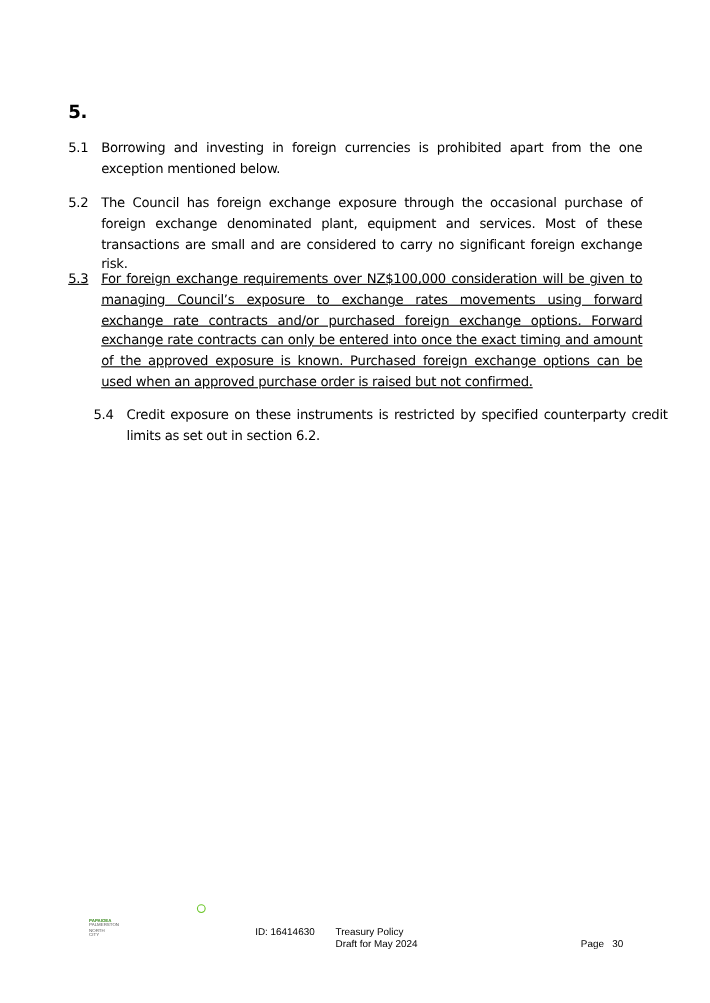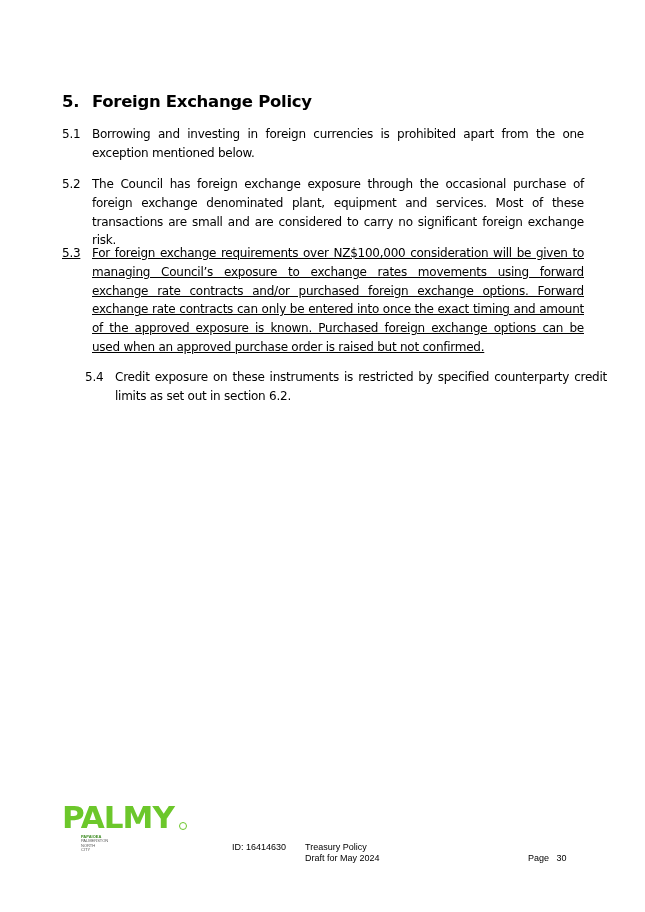--- a/index.html
+++ b/index.html
@@ -91,21 +91,20 @@
     #footer-id { left: 232px; top: 842px; }
     #footer-title { left: 305px; top: 842px; }
     #footer-draft { left: 305px; top: 853px; }
     #footer-page { left: 528px; top: 853px; }
   </style>
 </head>
 <body>
 
 <div class="heading">
   <span class="num">5.</span>
-  <span>Foreign Exchange Policy</span>
 </div>
 
 <div class="para" id="p51">
   <span class="pnum">5.1</span>
   <span class="ptext">Borrowing and investing in foreign currencies is prohibited apart from the one exception mentioned below.</span>
 </div>
 
 <div class="para" id="p52">
   <span class="pnum">5.2</span>
   <span class="ptext">The Council has foreign exchange exposure through the occasional purchase of foreign exchange denominated plant, equipment and services.  Most of these transactions are small and are considered to carry no significant foreign exchange risk.</span>
@@ -115,21 +114,20 @@
   <span class="pnum">5.3</span>
   <span class="ptext">For foreign exchange requirements over NZ$100,000 consideration will be given to managing Council’s exposure to exchange rates movements using forward exchange rate contracts and/or purchased foreign exchange options.  Forward exchange rate contracts can only be entered into once the exact timing and amount of the approved exposure is known. Purchased foreign exchange options can be used when an approved purchase order is raised but not confirmed.</span>
 </div>
 
 <div class="para" id="p54">
   <span class="pnum">5.4</span>
   <span class="ptext">Credit exposure on these instruments is restricted by specified counterparty credit limits as set out in section 6.2.</span>
 </div>
 
 <div class="logo">
-  <div class="logo-word">PALMY</div>
   <div class="logo-reg"></div>
   <div class="logo-sub">
     <div class="first">PAPAIOEA</div>
     <div>PALMERSTON</div>
     <div>NORTH</div>
     <div>CITY</div>
   </div>
 </div>
 
 <div class="footer" id="footer-id">ID: 16414630</div>

